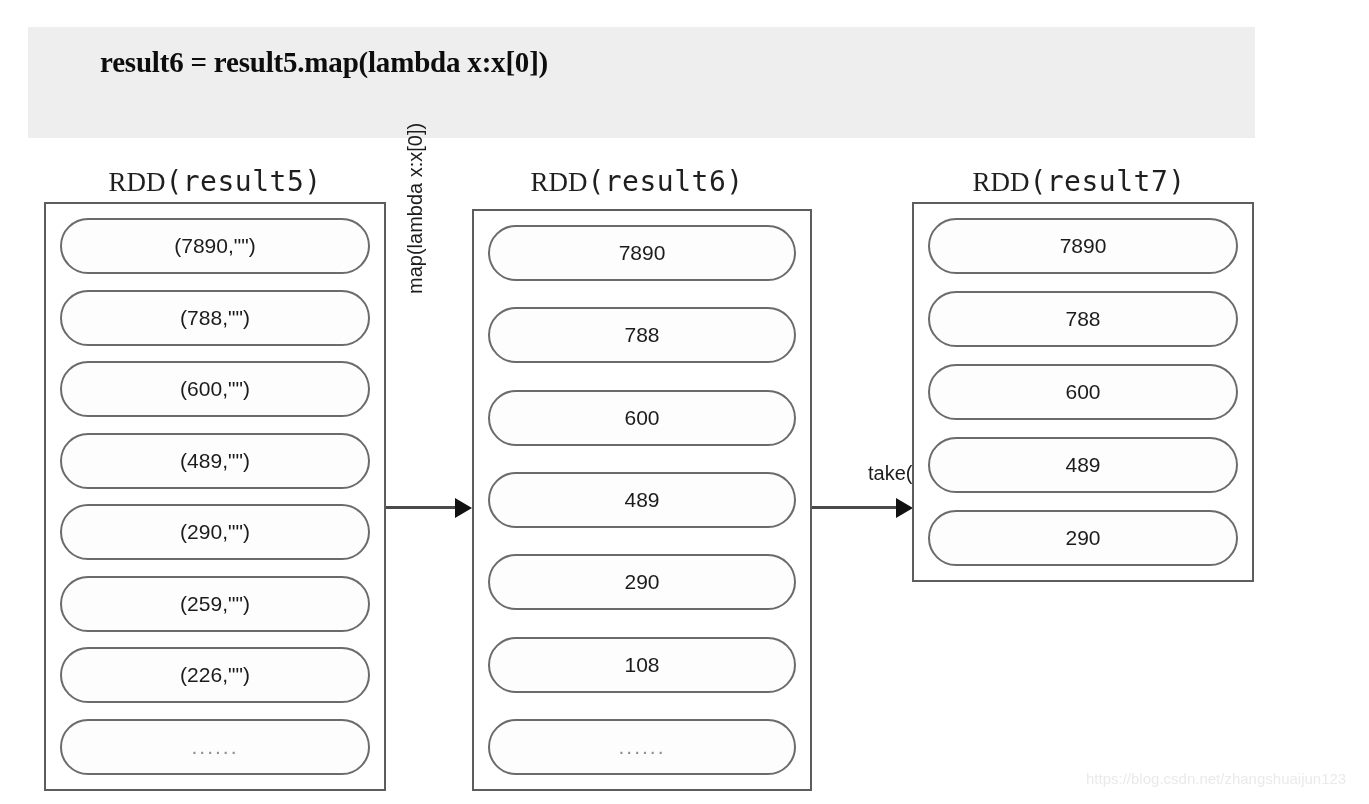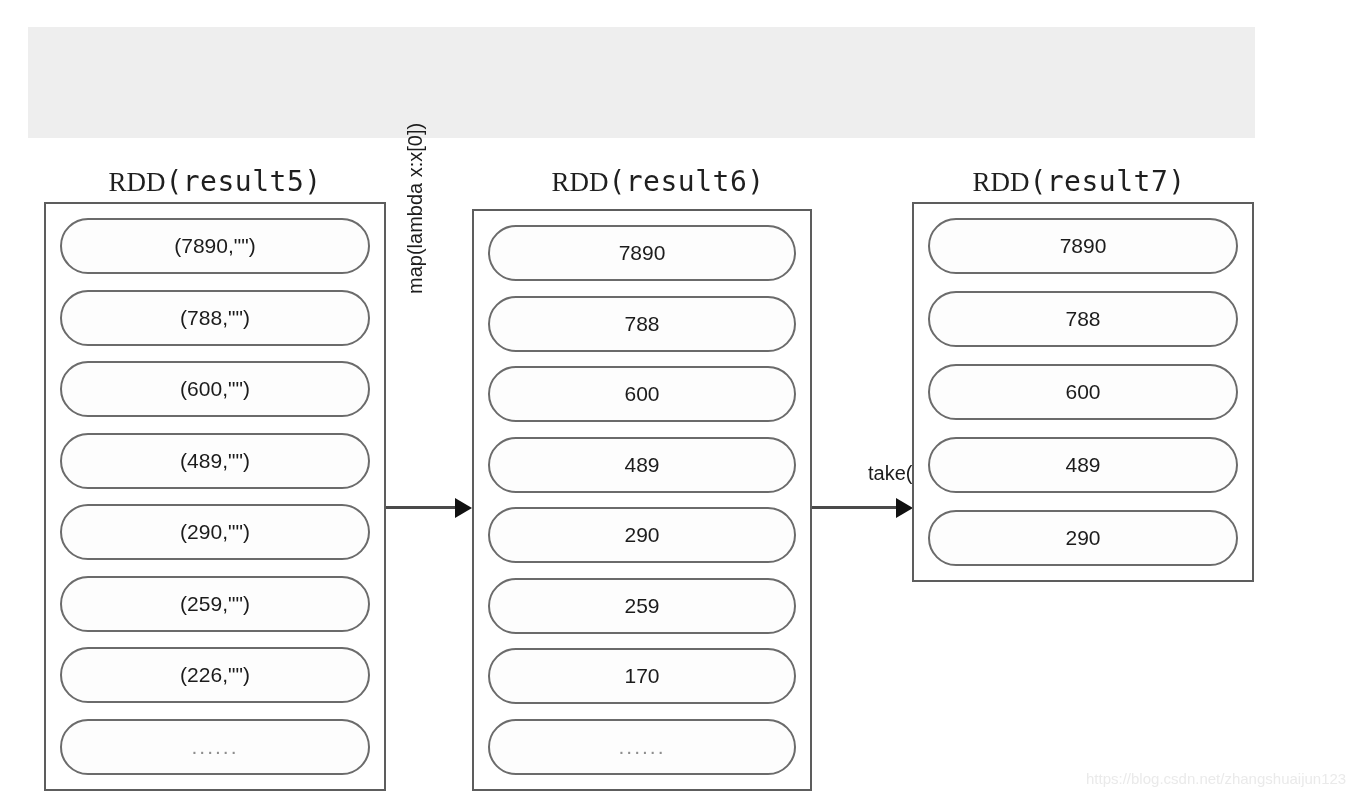--- a/index.html
+++ b/index.html
@@ -50,21 +50,21 @@
   .rdd-title .rdd-word {
     font-family: "Liberation Serif", "DejaVu Serif", serif;
     margin-top: 9px;
   }
   .rdd-title .rdd-arg {
     font-family: "DejaVu Sans Mono", "Liberation Mono", monospace;
     font-size: 28px;
     letter-spacing: 0.5px;
   }
   #title-result5 { left: 44px;  top: 167px; width: 342px; }
-  #title-result6 { left: 488px; top: 167px; width: 340px; }
+  #title-result6 { left: 467px; top: 167px; width: 340px; }
   #title-result7 { left: 908px; top: 167px; width: 342px; }
 
   
   .rdd-box {
     position: absolute;
     border: 2px solid #5d5d5d;
     background: #ffffff;
     box-sizing: border-box;
   }
   #box-result5 { left: 44px;  top: 202px; width: 342px; height: 589px; }
@@ -141,20 +141,21 @@
     top: 770px;
     font-size: 15px;
     color: #eaeaea;
     white-space: nowrap;
   }
 </style>
 </head>
 <body>
 
 <div class="code-band">
+  <div class="code-line">result6 = result5.map(lambda x:x[0])</div>
 </div>
 
 <div class="rdd-title" id="title-result5">
   <span class="rdd-word">RDD</span><span class="rdd-arg">(result5)</span>
 </div>
 <div class="rdd-box" id="box-result5">
   <div class="cells spread">
     <div class="cell">(7890,"")</div>
     <div class="cell">(788,"")</div>
     <div class="cell">(600,"")</div>
@@ -175,22 +176,21 @@
 <div class="rdd-title" id="title-result6">
   <span class="rdd-word">RDD</span><span class="rdd-arg">(result6)</span>
 </div>
 <div class="rdd-box" id="box-result6">
   <div class="cells spread">
     <div class="cell">7890</div>
     <div class="cell">788</div>
     <div class="cell">600</div>
     <div class="cell">489</div>
     <div class="cell">290</div>
-    <div class="cell">259</div>
-    <div class="cell">170</div>
+    <div class="cell">108</div>
     <div class="cell">
       <span class="dots">......</span>
     </div>
   </div>
 </div>
 
 <div class="arrow-line" id="arrow2-line"></div>
 <div class="arrow-head" id="arrow2-head"></div>
 <div class="arrow-label" id="label-take">take(5)</div>
 

